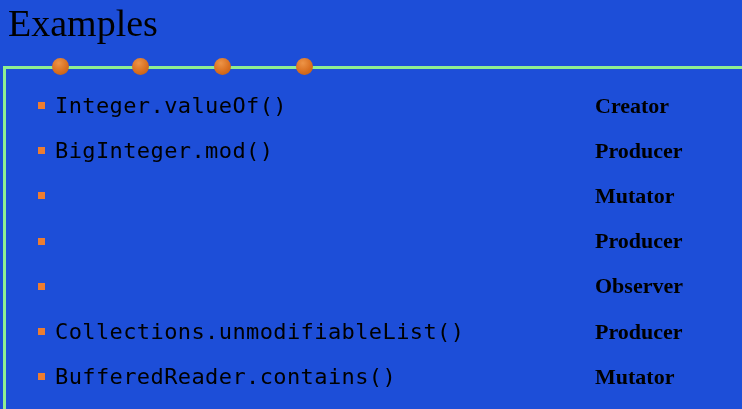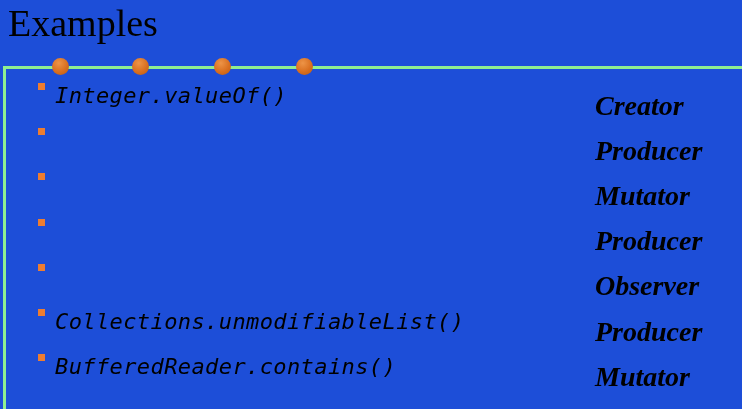--- a/index.html
+++ b/index.html
@@ -53,22 +53,21 @@
   .rows {
     position: absolute;
     left: 38px;
     top: 83px;
     right: 0;
   }
   .row {
     position: relative;
     height: 45.2px;
     display: flex;
-    align-items: flex-start;
-    font-style: italic;
+    align-items: center;
   }
   .bullet {
     width: 7px;
     height: 7px;
     background: #ED7D31;
     margin-right: 10px;
     flex: 0 0 auto;
   }
   .method {
     font-family: "DejaVu Sans Mono", monospace;
@@ -77,21 +76,21 @@
     color: #000000;
     white-space: pre;
   }
   .category {
     position: absolute;
     left: 557px;
     top: 50%;
     transform: translateY(-50%);
     font-family: "Liberation Serif", serif;
     font-weight: bold;
-    font-size: 28px;
+    font-size: 22px;
     color: #000000;
     white-space: pre;
   }
 </style>
 </head>
 <body>
 
 <div class="slide">
   <h1 class="title">Examples</h1>
 
@@ -106,20 +105,21 @@
   <div class="rows">
 
       <div class="row">
         <span class="bullet"></span>
         <span class="method">Integer.valueOf()</span>
         <span class="category">Creator</span>
       </div>
 
       <div class="row">
         <span class="bullet"></span>
+        <span class="method">BigInteger.mod()</span>
         <span class="category">Producer</span>
       </div>
 
       <div class="row">
         <span class="bullet"></span>
         <span class="category">Mutator</span>
       </div>
 
       <div class="row">
         <span class="bullet"></span>

